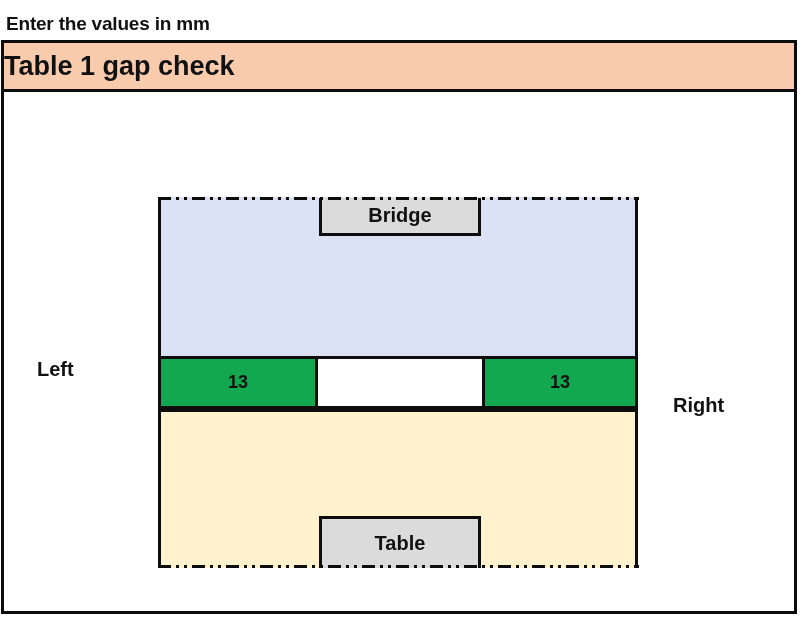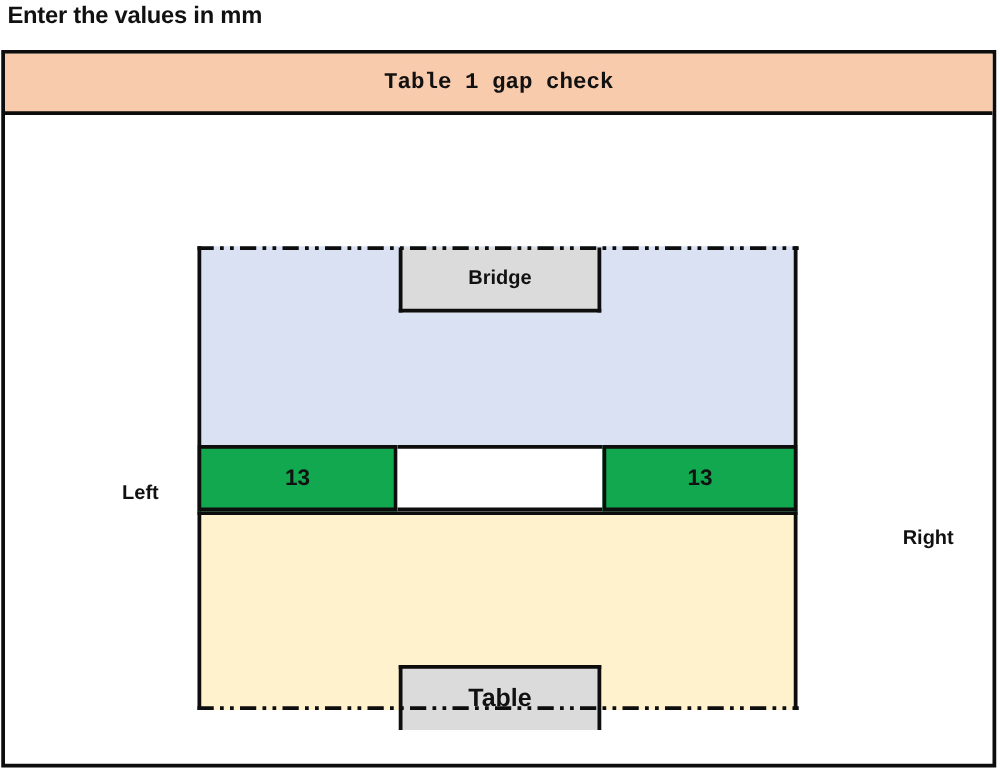--- a/index.html
+++ b/index.html
@@ -11,33 +11,33 @@
     --label-fill:#DBDBDB;
     --border-color:#0d0d0d;
     --text-color:#111111;
   }
   *{margin:0;padding:0;box-sizing:border-box;}
   html,body{width:800px;height:623px;background:#ffffff;overflow:hidden;
     font-family:"Liberation Sans", sans-serif;color:var(--text-color);}
   .abs{position:absolute;}
 
   .page-title{
-    position:absolute;left:6px;top:2px;
+    position:absolute;left:6px;top:13px;
     font-size:19px;font-weight:700;letter-spacing:-0.2px;text-align:right;
   }
 
   .frame{
     position:absolute;left:1px;top:40px;width:796px;height:574px;
     border:3px solid var(--border-color);background:#ffffff;
   }
   .header-row{
     height:49px;background:var(--header-fill);
     border-bottom:3px solid var(--border-color);
-    display:flex;align-items:center;justify-content:center;
-    font-size:18px;font-weight:700;font-family:Liberation Mono, monospace;
+    display:flex;align-items:center;justify-content:flex-start;
+    font-size:27px;font-weight:700;
   }
   .status-row{
     height:54px;background:var(--status-fill);
     border-bottom:3px solid var(--border-color);
     display:flex;align-items:center;justify-content:center;
     font-size:21px;font-weight:700;letter-spacing:1px;
   }
 
   
   .bridge-rect{
@@ -47,49 +47,49 @@
     border-right:3px solid var(--border-color);
   }
   .table-rect{
     left:158px;top:409px;width:480px;height:159px;
     background:var(--table-fill);
     border-left:3px solid var(--border-color);
     border-right:3px solid var(--border-color);
     border-top:3px solid var(--border-color);
   }
   .bridge-label{
-    left:319px;top:198px;width:162px;height:52px;
+    left:319px;top:198px;width:162px;height:38px;
     background:var(--label-fill);
     border:3px solid var(--border-color);border-top:none;
     display:flex;align-items:center;justify-content:center;
-    font-size:16px;font-weight:700;
+    font-size:20px;font-weight:700;
   }
   .table-label{
     left:319px;top:516px;width:162px;height:52px;
     background:var(--label-fill);
     border:3px solid var(--border-color);border-bottom:none;
     display:flex;align-items:center;justify-content:center;
-    font-size:20px;font-weight:700;margin-top:16px;
+    font-size:20px;font-weight:700;
   }
   .gap-cell-left,.gap-cell-right{
     top:356px;height:53px;background:var(--gap-cell-fill);
     border:3px solid var(--border-color);
     display:flex;align-items:center;justify-content:center;
     font-size:18px;font-weight:700;
   }
   .gap-cell-left{left:158px;width:160px;}
   .gap-cell-right{left:482px;width:156px;}
   .gap-space{
     left:318px;top:356px;width:164px;height:53px;background:#ffffff;
     border-top:3px solid var(--border-color);
     border-bottom:3px solid var(--border-color);
   }
   .side-label{
-    top:386px;width:90px;text-align:right;
-    font-size:16px;font-weight:700;
+    top:358px;width:90px;text-align:left;
+    font-size:20px;font-weight:700;
   }
   .side-label.left{left:37px;}
   .side-label.right{left:673px;margin-top:36px;}
   .dash-overlay{left:150px;top:190px;width:500px;height:390px;pointer-events:none;}
 </style>
 </head>
 <body>
 
 <div class="page-title">Enter the values in mm</div>
 

